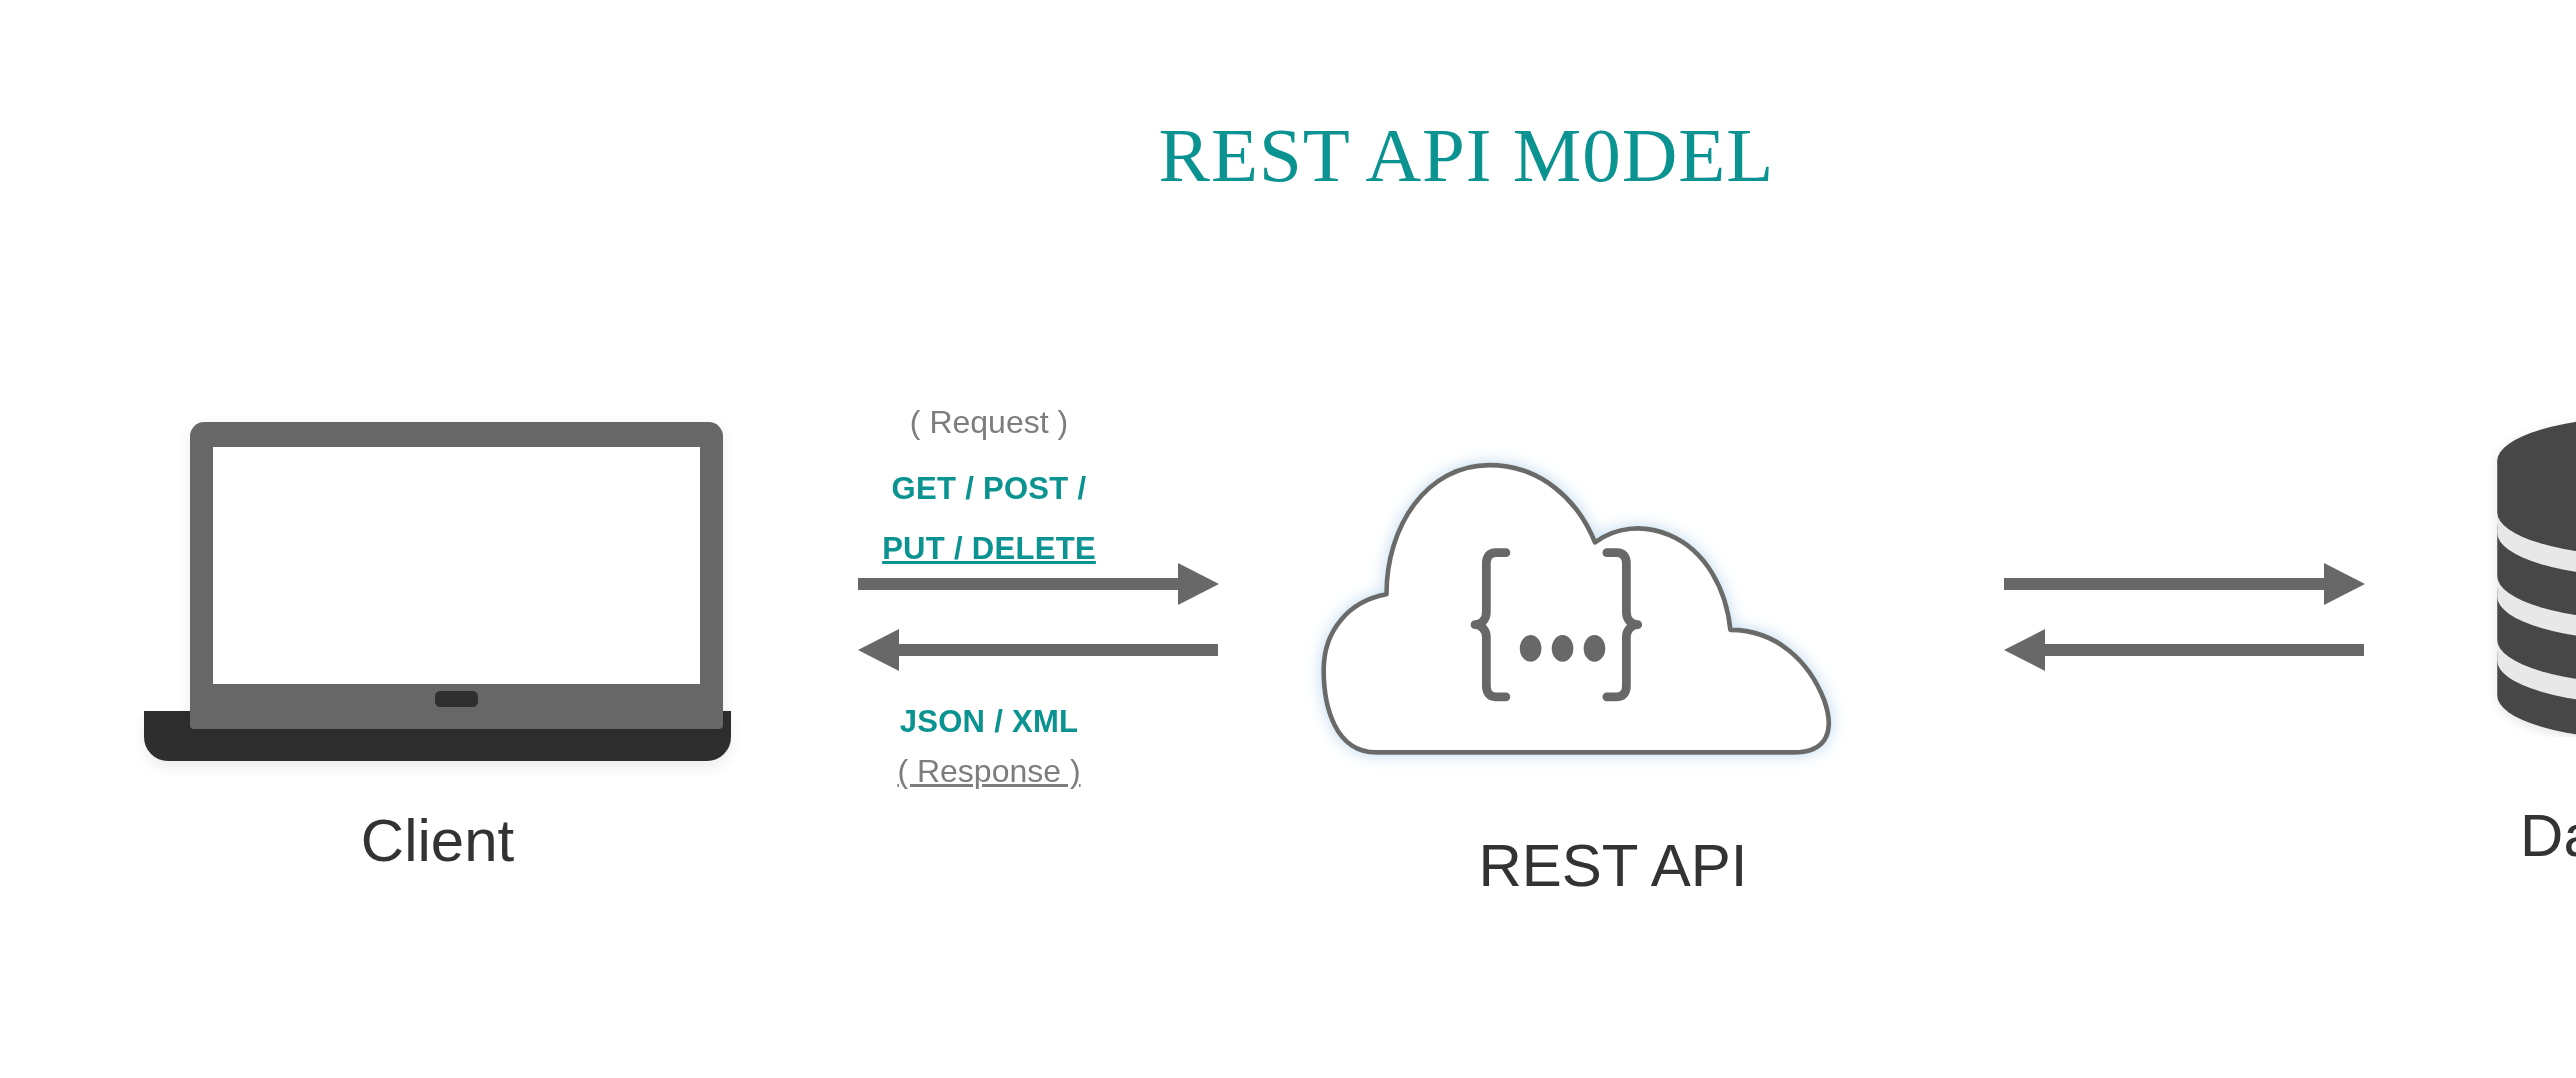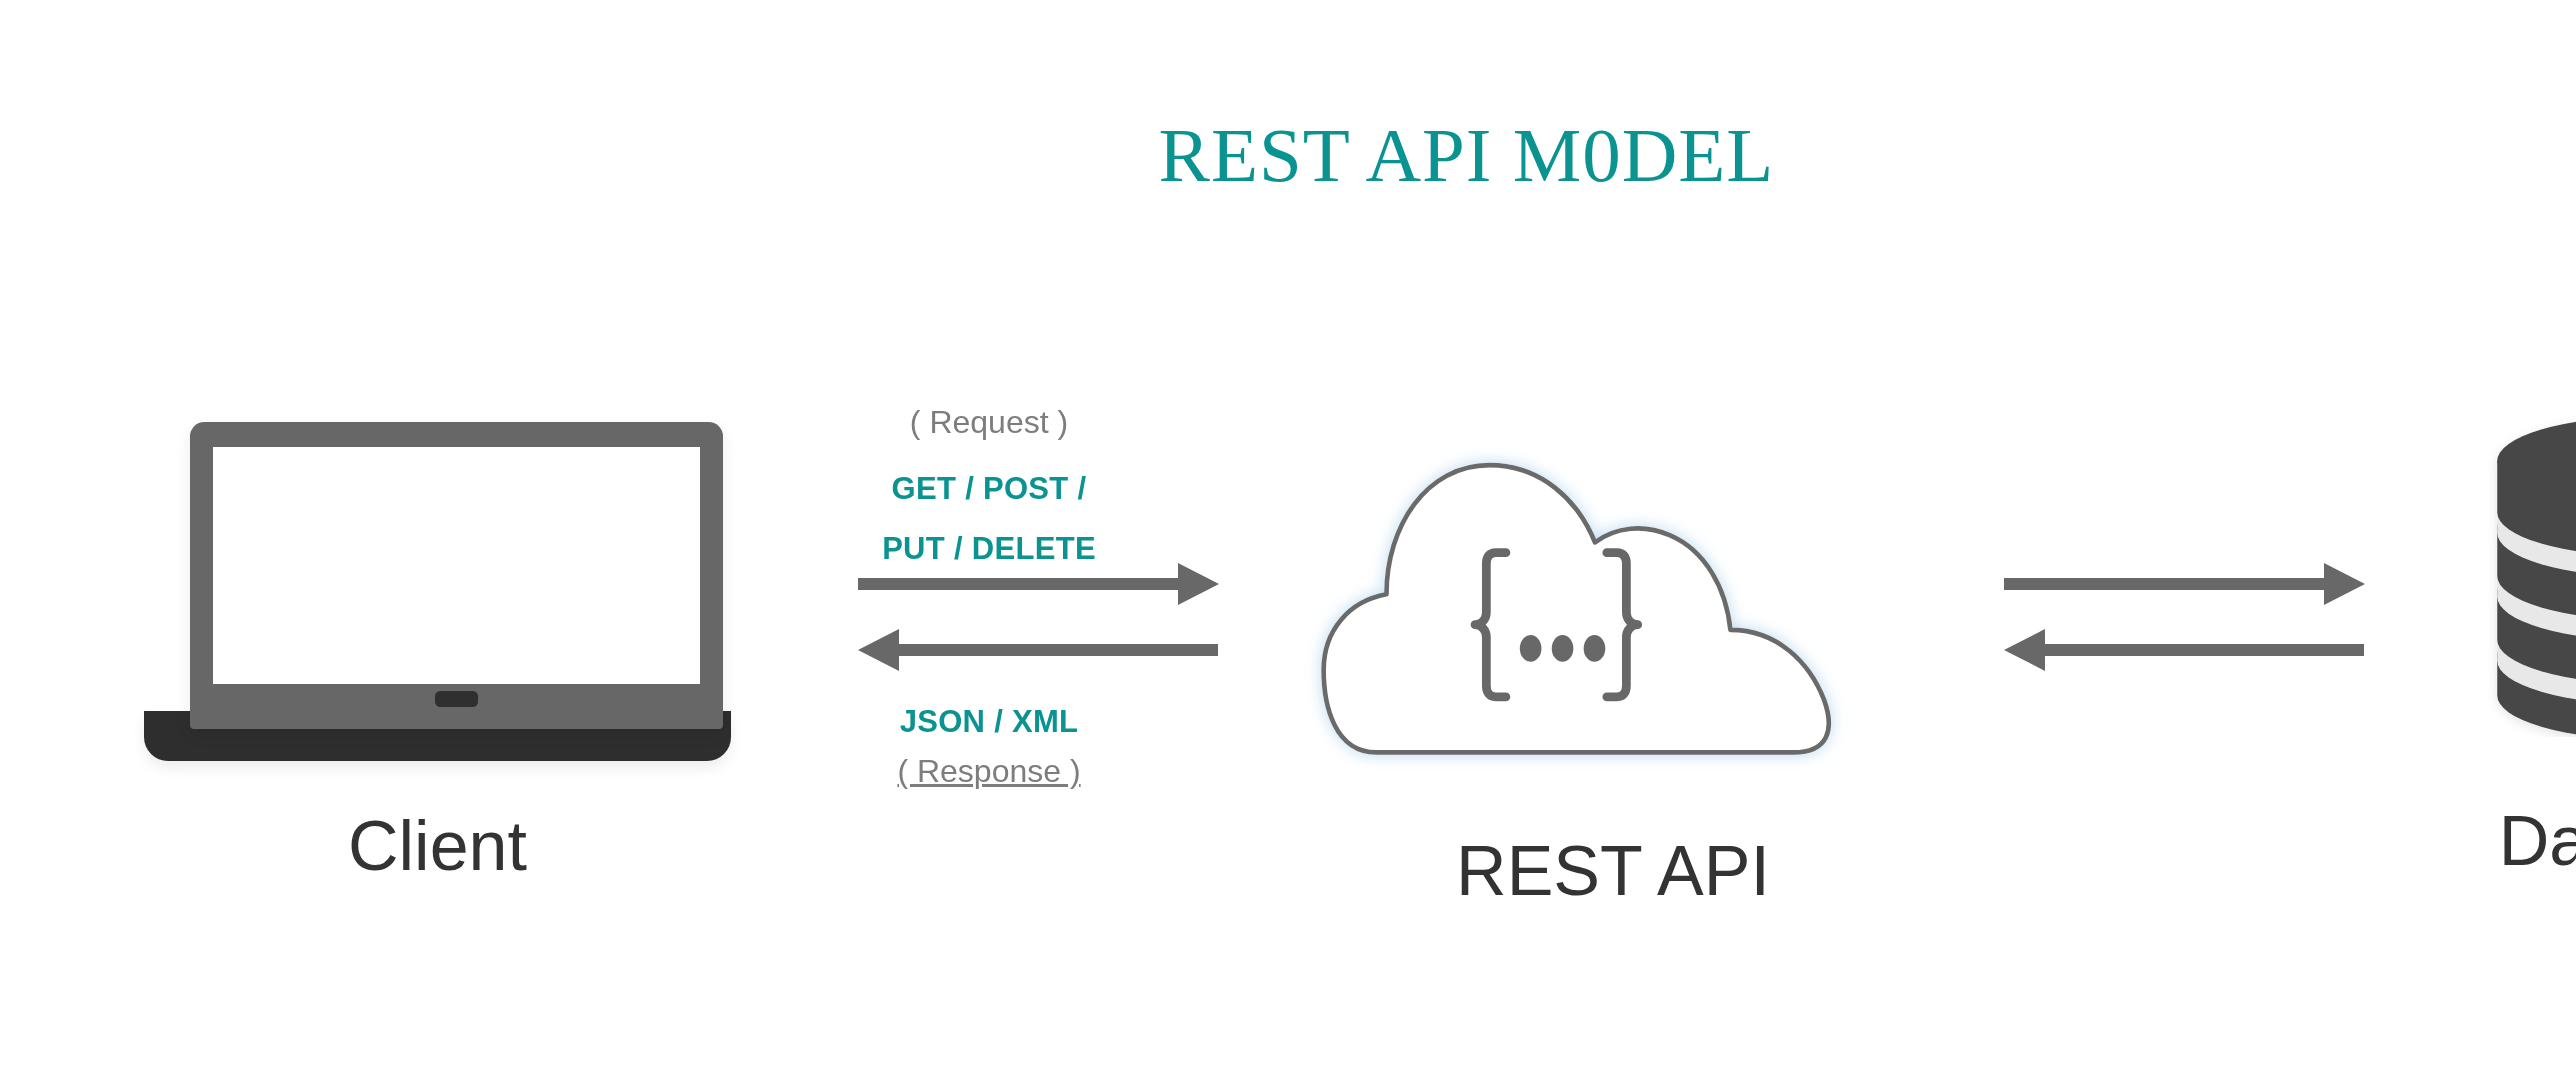--- a/index.html
+++ b/index.html
@@ -29,21 +29,21 @@
     letter-spacing: 1px;
     color: #0a9391;
     white-space: nowrap;
   }
 
   
   .node-label {
     position: absolute;
     text-align: center;
     font-family: "Liberation Sans", sans-serif;
-    font-size: 70px;
+    font-size: 60px;
     line-height: 1;
     color: #333333;
     white-space: nowrap;
   }
 
   
   #client-group {
     position: absolute;
     left: 144px;
     top: 422px;
@@ -170,21 +170,21 @@
   <div id="laptop-base"></div>
   <div id="laptop-lid">
     <div id="laptop-screen"></div>
     <div id="laptop-notch"></div>
   </div>
 </div>
 <div class="node-label" id="client-label">Client</div>
 
 <div class="mid-text mid-muted" style="left:855px; top:406px; width:268px;">( Request )</div>
 <div class="mid-text mid-teal" style="left:855px; top:457px; width:268px;">GET / POST /</div>
-<div class="mid-text mid-teal" style="left:855px; top:517px; width:268px;">PUT / DELETE</div>
+<div class="mid-text mid-teal" style="left:855px; top:517px; width:268px;text-decoration:underline;">PUT / DELETE</div>
 
 <div class="arrow-pair" style="left:858px; top:559px;">
   <div class="arrow-row arrow-right" style="top:0px;">
     <div class="arrow-shaft"></div>
     <div class="arrow-head"></div>
   </div>
   <div class="arrow-row arrow-left" style="top:66px;">
     <div class="arrow-shaft"></div>
     <div class="arrow-head"></div>
   </div>

